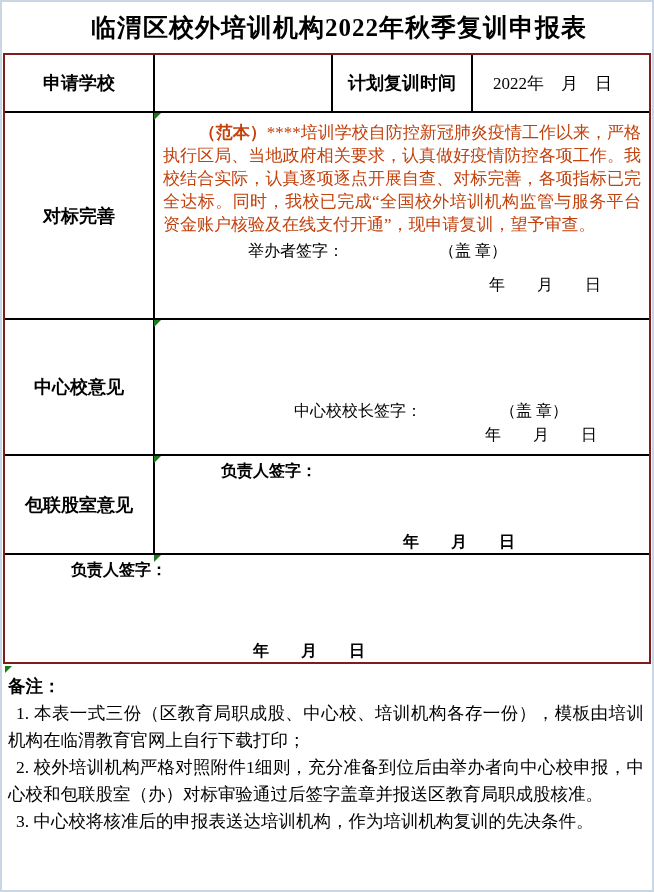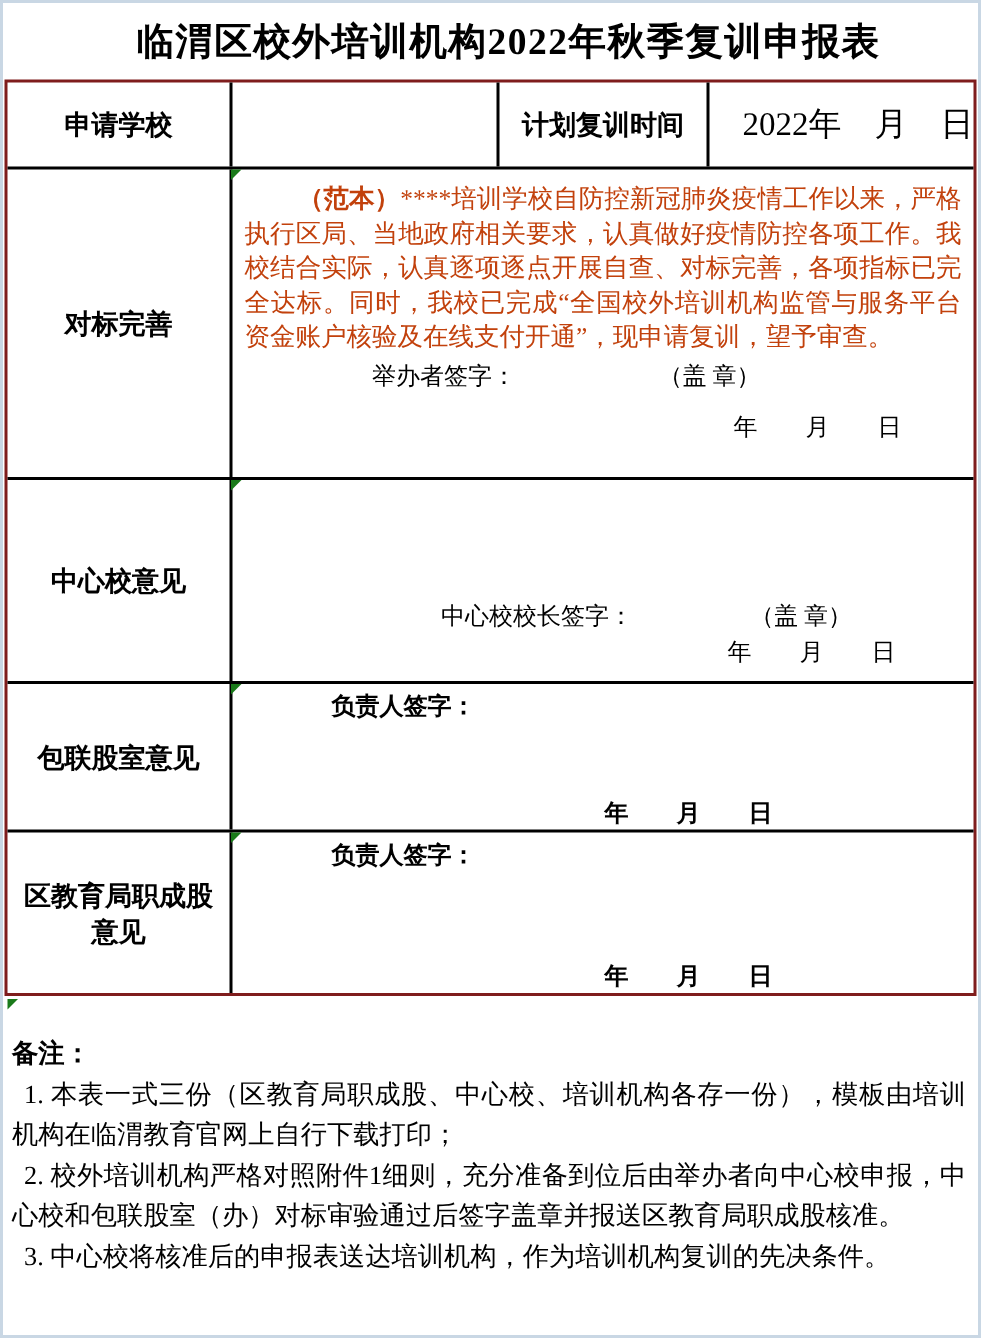--- a/index.html
+++ b/index.html
@@ -33,22 +33,22 @@
   .labelcell .lbl{display:block;max-width:132px;}
   .r1{height:56px;}
   .r2{height:205px;}
   .r3{height:134px;}
   .r4{height:97px;}
   .c1{width:150px;}
   .c2{width:178px;}
   .c3{width:140px;}
   .c4{flex:1;}
   .valuecell{
-    display:flex;align-items:center;justify-content:flex-end;
-    font-size:22px;white-space:nowrap;
+    display:flex;align-items:center;justify-content:flex-start;
+    font-size:17px;white-space:nowrap;padding-left:20px;
   }
   .content{flex:1;display:flex;flex-direction:column;font-size:16px;}
   .sample{
     margin:8px 8px 0 8px;color:#c2410c;
     font-size:17px;line-height:23px;text-align:justify;text-indent:2.1em;
   }
   .sample b{font-weight:bold;}
   .sigline{display:flex;white-space:nowrap;margin-top:5px;padding-left:41px;}
   .dateline{white-space:nowrap;}
   .content-report .sigline .sig{margin-left:52px;}
@@ -56,21 +56,21 @@
   .content-report .dateline{margin-top:13px;text-align:right;padding-right:48px;}
   .content-center{justify-content:flex-end;padding-bottom:8px;margin-left:28px;}
   .content-center .sigline .sig{margin-left:70px;}
   .content-center .sigline .seal{margin-left:78px;}
   .content-center .dateline{margin-top:3px;text-align:right;padding-right:52px;}
   .content-mid{justify-content:space-between;font-weight:bold;}
   .content-mid .sigline .sig{margin-left:25px;}
   .content-mid .dateline{margin-top:4px;padding-left:248px;}
   .notes{
     position:absolute;top:663px;left:2px;right:2px;bottom:2px;
-    padding:8px 6px 0 4px;font-size:17.5px;line-height:27px;margin-top:16px;
+    padding:8px 6px 0 4px;font-size:17.5px;line-height:27px;
   }
   .notes-heading{font-weight:bold;}
   .note-item{text-indent:8px;text-align:justify;}
   .gm{
     position:absolute;width:0;height:0;
     border-top:7px solid #1a7a1a;border-right:7px solid transparent;
   }
 </style>
 </head>
 <body>
@@ -129,23 +129,20 @@
       </div>
       <div class="cell c4 content content-mid">
         <div class="sigline">
           <span class="sig">负责人签字：</span>
         </div>
         <div class="dateline">年　　月　　日</div>
       </div>
     </div>
 
     <div class="row last">
-      <div class="cell c1 vline labelcell">
-        <span class="lbl">区教育局职成股意见</span>
-      </div>
       <div class="cell c4 content content-mid">
         <div class="sigline">
           <span class="sig">负责人签字：</span>
         </div>
         <div class="dateline">年　　月　　日</div>
       </div>
     </div>
 
   </div>
 

